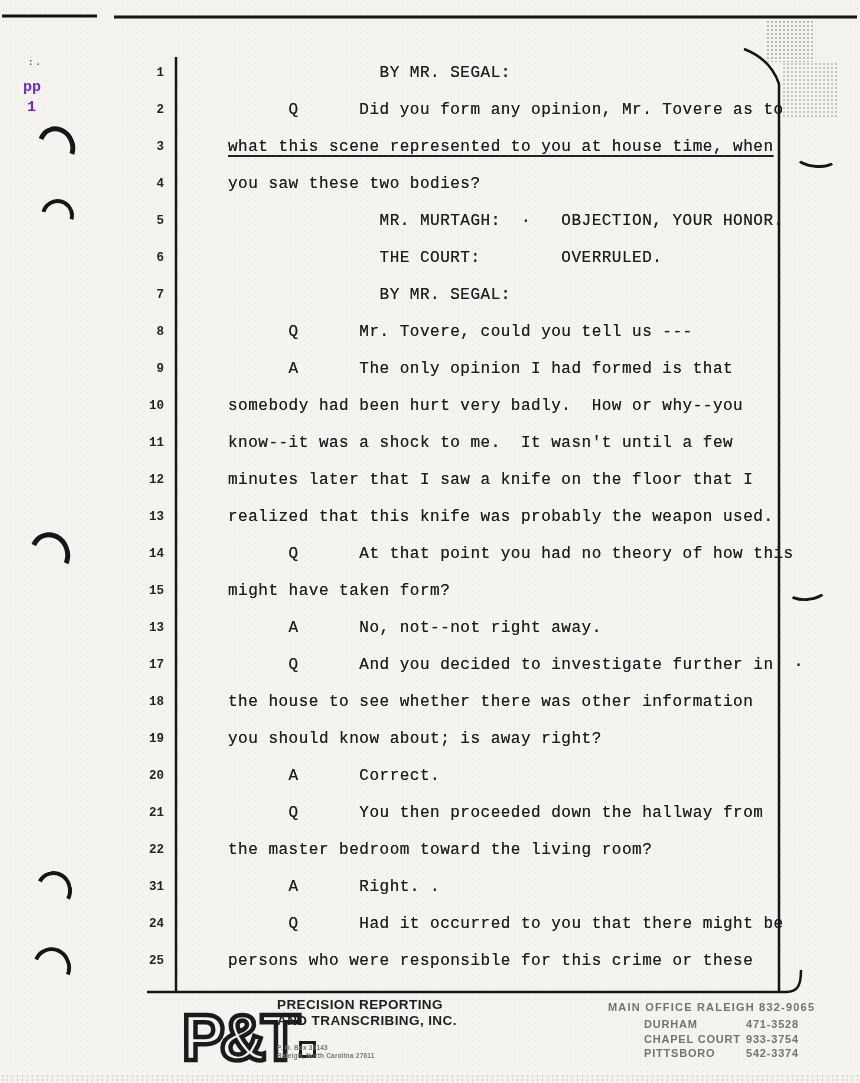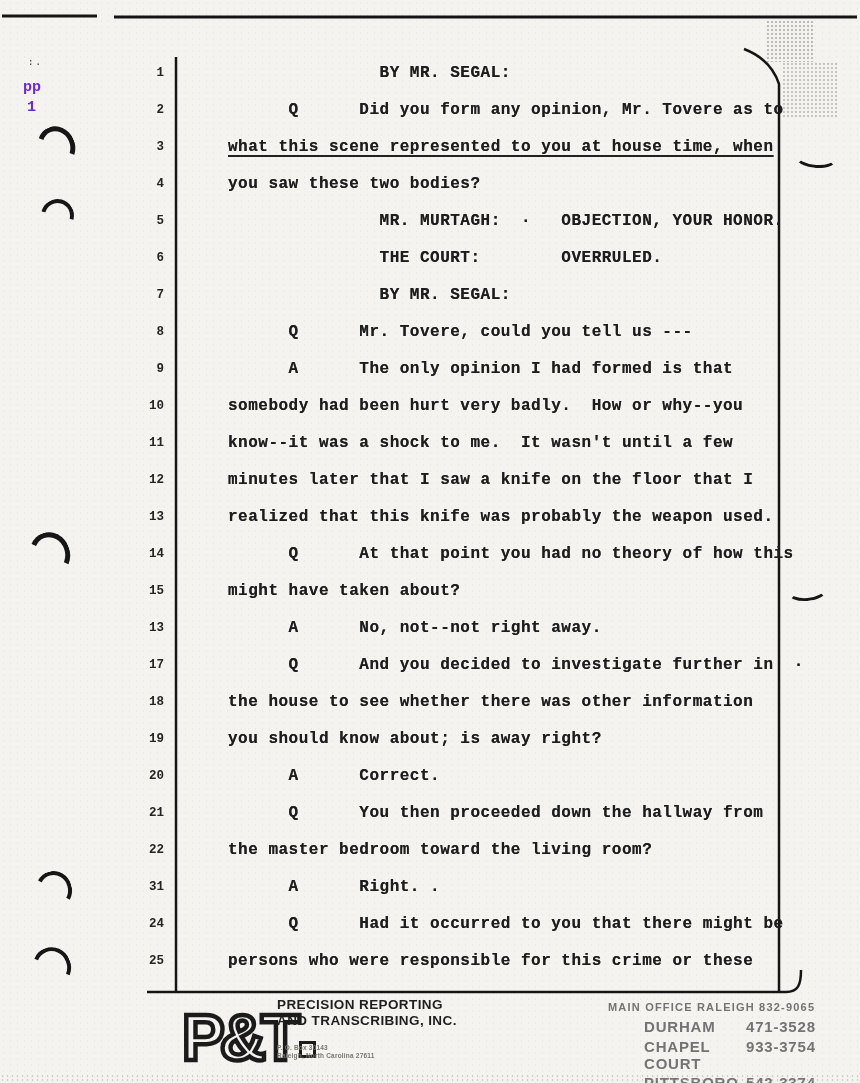--- a/index.html
+++ b/index.html
@@ -21,21 +21,21 @@
   .lines{position:absolute;left:0;top:54px;width:860px;}
   .t-line{height:37px;display:flex;align-items:center;}
   .t-num{
     flex:0 0 164px;text-align:right;
     font-family:"Liberation Mono",monospace;
     font-weight:bold;font-size:12.5px;color:#242424;
   }
   .t-text{
     white-space:pre;padding-left:64px;
     font-family:"Liberation Mono",monospace;
-    font-weight:bold;font-size:16px;letter-spacing:0.5px;
+    font-weight:normal;font-size:16px;letter-spacing:0.5px;
     color:#1d1d1d;text-shadow:0 0 0.6px rgba(25,25,25,.75);
   }
   .t-text.u{text-decoration:underline;text-decoration-thickness:1.5px;text-underline-offset:4px;text-decoration-color:rgba(25,25,25,.85);}
   
   .mn{position:absolute;color:#6d28d9;font-family:"Liberation Mono",monospace;font-weight:bold;}
   .mn-dots{left:28px;top:58px;font-size:9px;letter-spacing:2px;color:#4a4a46;}
   .mn-pp{left:23px;top:79px;font-size:15px;}
   .mn-one{left:27px;top:99px;font-size:15px;}
   
   .hole{position:absolute;border-style:solid;border-color:#161616;border-radius:50%;
@@ -62,21 +62,21 @@
     font-family:"Liberation Sans",sans-serif;font-weight:900;
     font-size:64px;line-height:72px;letter-spacing:-5px;
     color:#f4f3ef;-webkit-text-stroke:4.5px #1b1b1b;
   }
   .logo-dot{display:inline-block;width:11px;height:11px;border:3.5px solid #1b1b1b;background:#f4f3ef;margin-left:4px;margin-bottom:2px;}
   .company{position:absolute;left:277px;top:5px;font-weight:bold;font-size:13.5px;letter-spacing:0.4px;color:#1e1e1e;line-height:16px;}
   .addr{margin-top:15px;font-size:6.5px;font-weight:bold;color:#76766e;line-height:8px;letter-spacing:0.2px;}
   .phones{position:absolute;left:608px;top:9px;font-weight:bold;color:#737373;}
   .main-office{font-size:11px;letter-spacing:1.2px;}
   .office-rows{margin-top:5px;margin-left:30px;}
-  .office-row{display:flex;font-size:15px;letter-spacing:0.8px;margin-top:2.5px;padding-left:6px;}
+  .office-row{display:flex;font-size:11px;letter-spacing:0.8px;margin-top:2.5px;padding-left:6px;}
   .office-city{width:102px;}
   .office-phone{}
 </style>
 </head>
 <body>
 
 <div class="page">
   <div class="paper-noise"></div>
 
   <svg class="frame" width="860" height="1083" viewBox="0 0 860 1083">
@@ -154,21 +154,21 @@
       <div class="t-line">
         <span class="t-num">13</span>
         <span class="t-text">realized that this knife was probably the weapon used.</span>
       </div>
       <div class="t-line">
         <span class="t-num">14</span>
         <span class="t-text">      Q      At that point you had no theory of how this</span>
       </div>
       <div class="t-line">
         <span class="t-num">15</span>
-        <span class="t-text">might have taken about?</span>
+        <span class="t-text">might have taken form?</span>
       </div>
       <div class="t-line">
         <span class="t-num">13</span>
         <span class="t-text">      A      No, not--not right away.</span>
       </div>
       <div class="t-line">
         <span class="t-num">17</span>
         <span class="t-text">      Q      And you decided to investigate further in  ·</span>
       </div>
       <div class="t-line">

